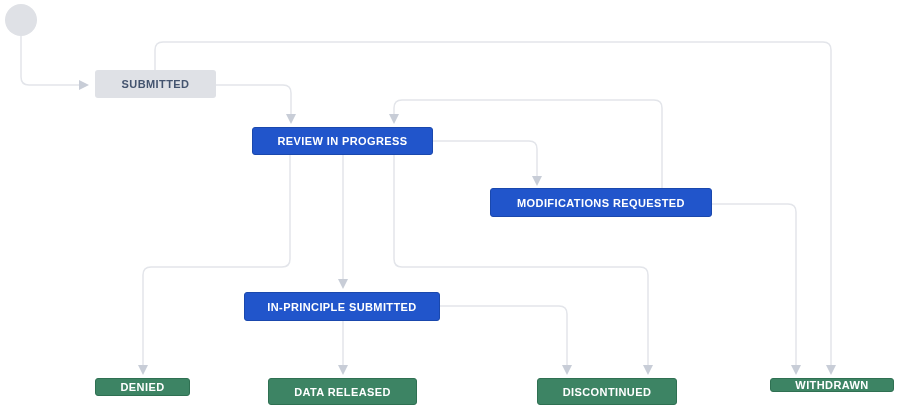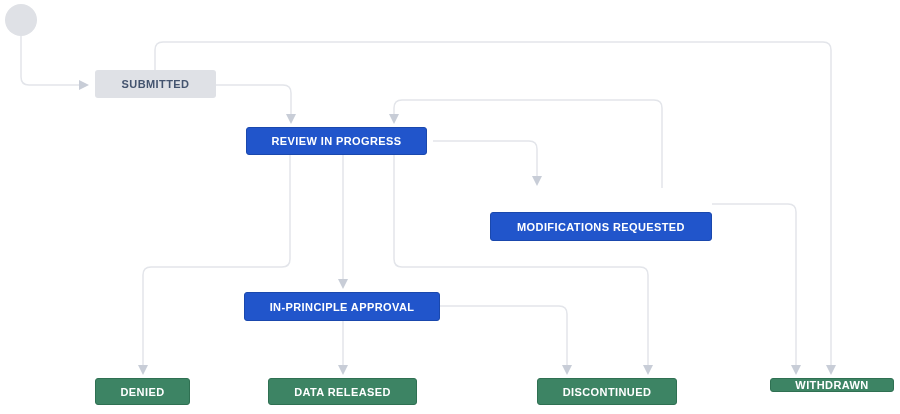--- a/index.html
+++ b/index.html
@@ -82,33 +82,33 @@
 
     <path class="edge" d="M712,204 L788,204 Q796,204 796,212 L796,366" marker-end="url(#arrow)"></path>
   </svg>
 
   <div class="start-node"></div>
 
   <div class="node node--todo" style="left:95px;top:70px;width:121px;height:28px;">
     <span class="node-label">SUBMITTED</span>
   </div>
 
-  <div class="node node--inprogress" style="left:246px;top:127px;width:181px;height:28px;">
+  <div class="node node--inprogress" style="left:252px;top:127px;width:181px;height:28px;">
     <span class="node-label">REVIEW IN PROGRESS</span>
   </div>
 
-  <div class="node node--inprogress" style="left:490px;top:188px;width:222px;height:29px;margin-top:24px;">
+  <div class="node node--inprogress" style="left:490px;top:188px;width:222px;height:29px;">
     <span class="node-label">MODIFICATIONS REQUESTED</span>
   </div>
 
   <div class="node node--inprogress" style="left:244px;top:292px;width:196px;height:29px;">
-    <span class="node-label">IN-PRINCIPLE APPROVAL</span>
+    <span class="node-label">IN-PRINCIPLE SUBMITTED</span>
   </div>
 
-  <div class="node node--done" style="left:95px;top:378px;width:95px;height:27px;">
+  <div class="node node--done" style="left:95px;top:378px;width:95px;height:18px;">
     <span class="node-label">DENIED</span>
   </div>
 
   <div class="node node--done" style="left:537px;top:378px;width:140px;height:27px;">
     <span class="node-label">DISCONTINUED</span>
   </div>
 
   <div class="node node--done" style="left:268px;top:378px;width:149px;height:27px;">
     <span class="node-label">DATA RELEASED</span>
   </div>

